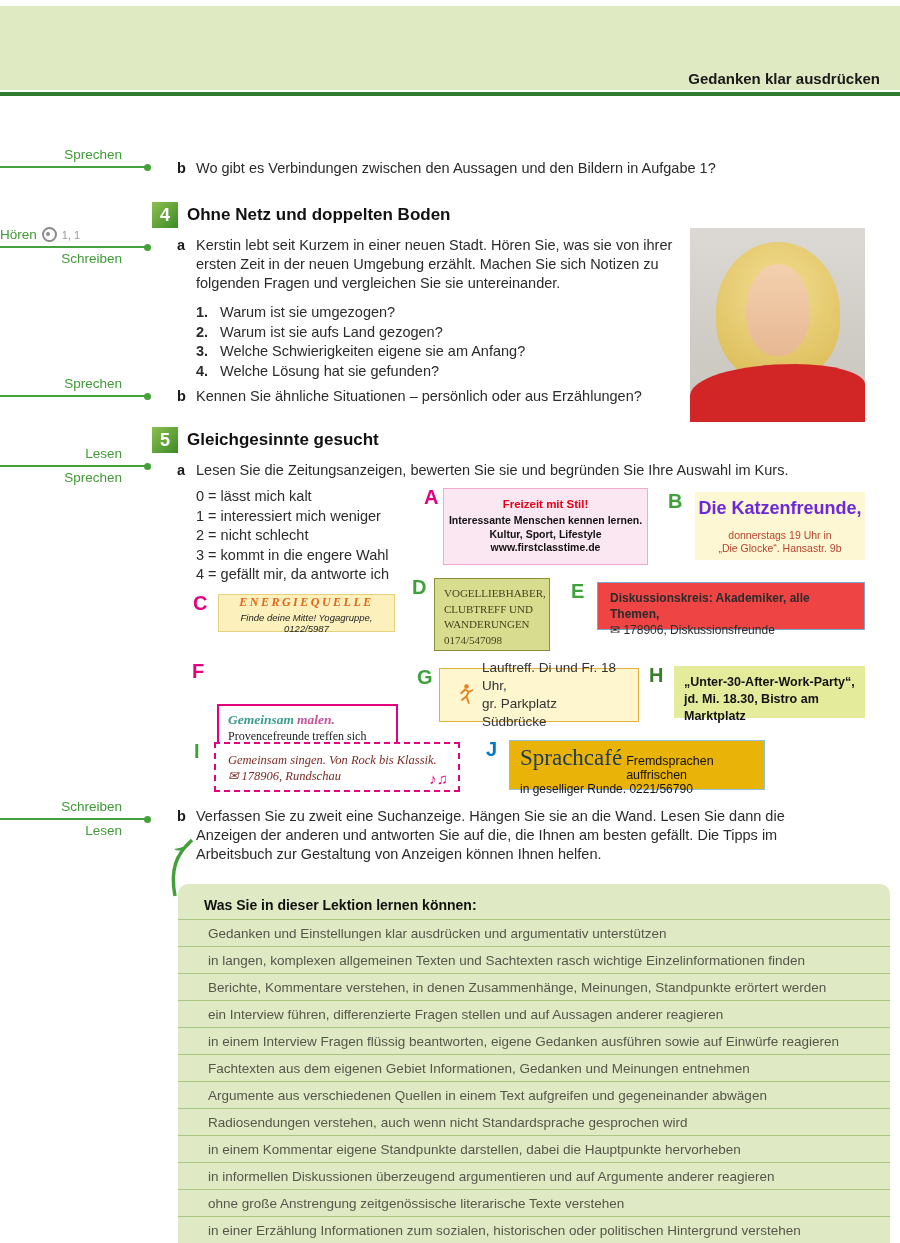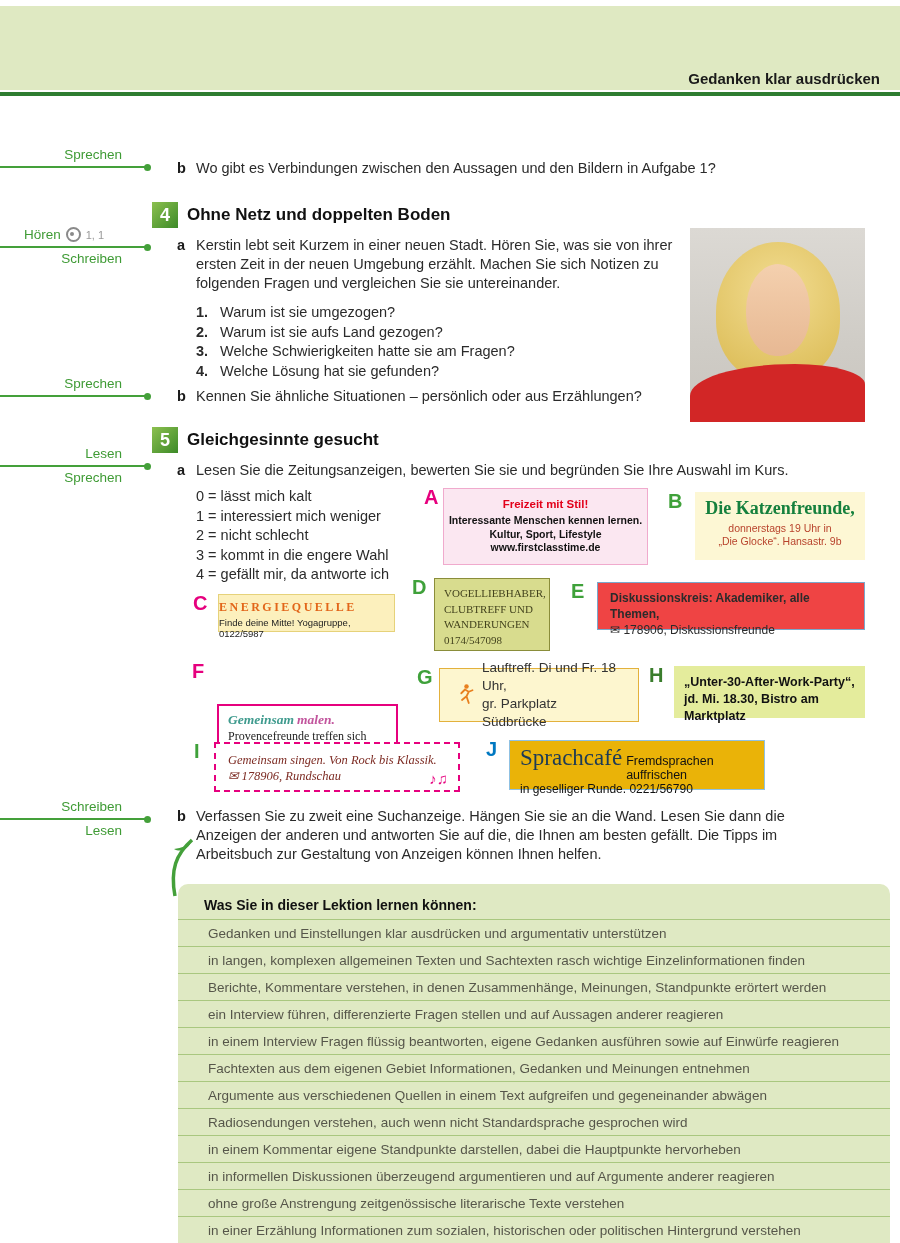--- a/index.html
+++ b/index.html
@@ -4,21 +4,21 @@
 <style>
   html,body{margin:0;padding:0;background:#fff;}
   .page{position:relative;width:900px;height:1243px;background:#ffffff;overflow:hidden;
         font-family:"Liberation Sans",sans-serif;color:#2b2b2b;font-size:14.5px;}
   
   .band{position:absolute;left:0;top:6px;width:900px;height:84px;background:#dfe9c2;}
   .band-title{position:absolute;right:20px;top:70px;font-weight:bold;font-size:15px;color:#1a1a1a;}
   .rule{position:absolute;left:0;top:92px;width:900px;height:4px;background:#2e7d31;}
   
   .mlabel{position:absolute;left:0;width:122px;text-align:right;color:#3f9b35;font-size:13.5px;}
-  .mgroup{position:absolute;left:0;width:128px;display:flex;justify-content:center;align-items:center;gap:5px;}
+  .mgroup{position:absolute;left:0;width:128px;display:flex;justify-content:flex-start;align-items:center;gap:5px;}
   .mline{position:absolute;left:0;width:148px;height:2px;background:#44a03a;}
   .mdot{position:absolute;right:-3px;top:-2.5px;width:7px;height:7px;border-radius:50%;background:#44a03a;}
   .audio-ic{display:inline-block;width:11px;height:11px;border:2px solid #8a8a8a;border-radius:50%;position:relative;}
   .audio-ic i{position:absolute;left:2.5px;top:2.5px;width:4px;height:4px;border-radius:50%;background:#8a8a8a;}
   .audio-ref{color:#9a9a9a;font-size:11px;}
   
   .task{position:absolute;display:flex;line-height:19px;}
   .marker{font-weight:bold;width:19px;flex:none;color:#1a1a1a;}
   .sec{position:absolute;display:flex;align-items:center;gap:9px;}
   .numbox{width:26px;height:26px;background:linear-gradient(135deg,#8cc04f,#3c8a28);color:#fff;
@@ -36,23 +36,23 @@
          background:linear-gradient(#f4d0ae,#e7b893);}
   .photo .red{position:absolute;left:0;bottom:0;width:100%;height:58px;
          background:#d22626;border-radius:60% 40% 0 0/55% 35% 0 0;}
   
   .adlabel{position:absolute;font-weight:bold;font-size:20px;}
   .ad{position:absolute;box-sizing:border-box;}
   .ad-a{background:#fbe7f1;border:1px solid #f0aacd;text-align:center;padding-top:9px;}
   .ad-a .t{color:#e2001a;font-weight:bold;font-size:11.5px;margin-bottom:4px;}
   .ad-a .l{font-weight:bold;font-size:10.5px;line-height:13.5px;color:#111;}
   .ad-b{background:#fdf7d4;text-align:center;padding-top:6px;}
-  .ad-b .t{font-family:Liberation Serif, serif;font-weight:bold;font-size:18px;color:#15803d;margin-bottom:3px;}
+  .ad-b .t{font-family:Liberation Sans, sans-serif;font-weight:bold;font-size:18px;color:#6d28d9;margin-bottom:10px;}
   .ad-b .l{font-size:10.5px;line-height:13px;color:#b8432c;}
-  .ad-c{background:#fcf0bd;border:1px solid #e6d27a;text-align:left;padding-top:5px;}
+  .ad-c{background:#fcf0bd;border:1px solid #e6d27a;text-align:center;font-style:italic;}
   .ad-c .t{font-family:"Liberation Serif",serif;font-weight:bold;font-size:12px;letter-spacing:2.5px;color:#e2661a;}
   .ad-c .l{font-size:9.5px;color:#222;margin-top:2px;}
   .ad-d{background:#d8dc8e;border:1px solid #8a8d3a;font-family:"Liberation Serif",serif;
         font-size:11px;line-height:15.5px;color:#44441e;padding:7px 9px;}
   .ad-e{background:#ef4444;border:1px solid #7aa8cc;padding:7px 12px;line-height:16px;}
   .ad-e .b{font-weight:bold;font-size:12px;}
   .ad-e .l{font-size:12px;}
   .ad-f{background:#ffffff;border:2px solid #e6007e;font-family:"Liberation Serif",serif;
         font-size:12px;line-height:15.5px;color:#222;padding:6px 9px;}
   .ad-f .w1{font-style:italic;font-weight:bold;font-size:13.5px;color:#3f9b8e;}
@@ -137,21 +137,21 @@
     <div class="qrow">
       <span class="qnum">1.</span>
       <span>Warum ist sie umgezogen?</span>
     </div>
     <div class="qrow">
       <span class="qnum">2.</span>
       <span>Warum ist sie aufs Land gezogen?</span>
     </div>
     <div class="qrow">
       <span class="qnum">3.</span>
-      <span>Welche Schwierigkeiten hatte sie am Fragen?</span>
+      <span>Welche Schwierigkeiten eigene sie am Anfang?</span>
     </div>
     <div class="qrow">
       <span class="qnum">4.</span>
       <span>Welche Lösung hat sie gefunden?</span>
     </div>
   </div>
 
   <div class="photo">
     <div class="hair"></div>
     <div class="face"></div>

